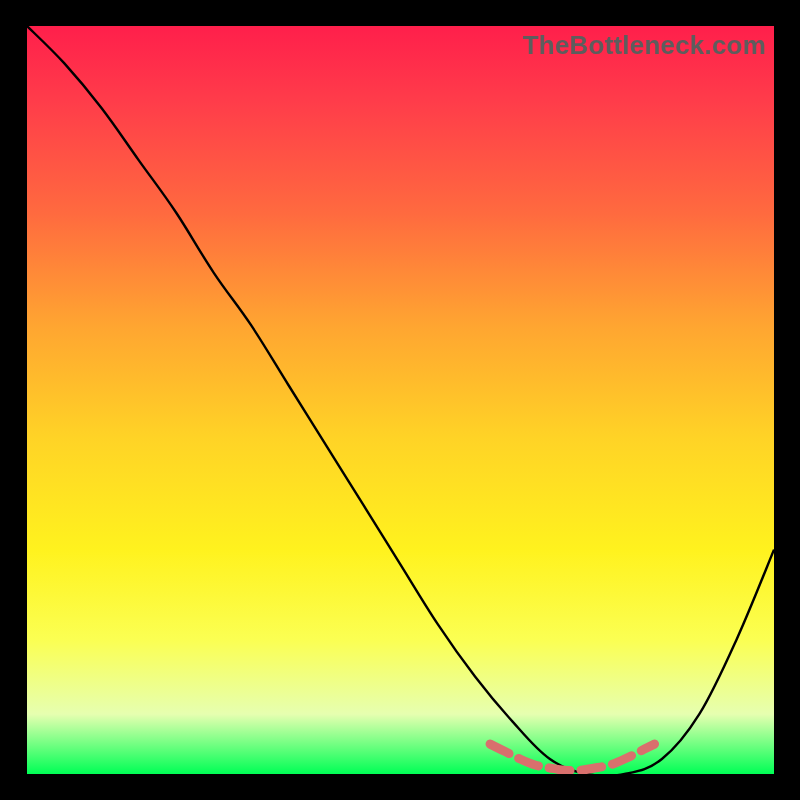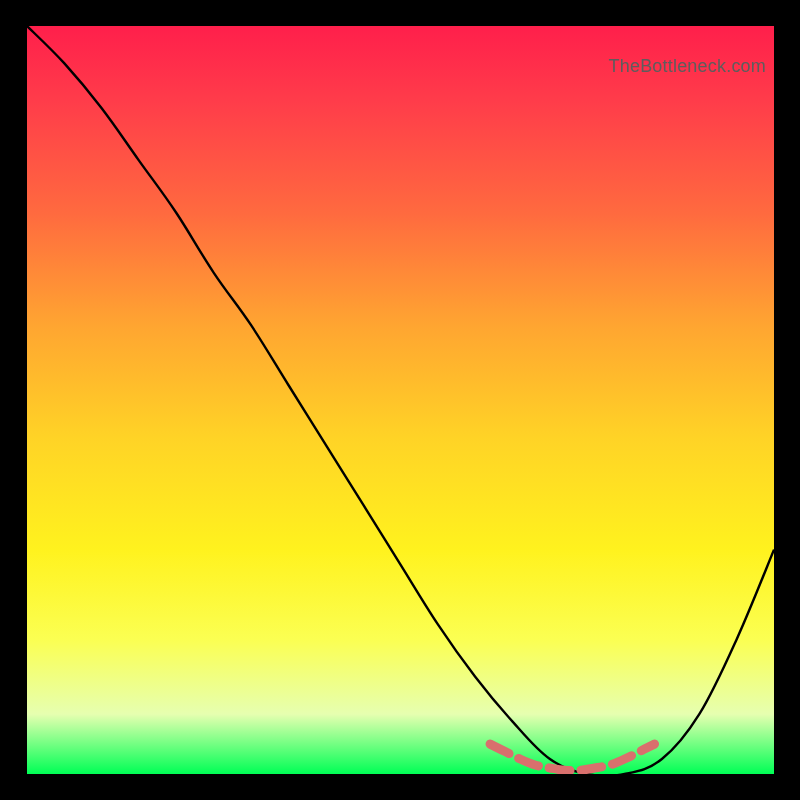--- a/index.html
+++ b/index.html
@@ -22,25 +22,24 @@
       #fbff52 82%,
       #e6ffb0 92%,
       #00ff55 100%);
   }
 
   .watermark {
     position: absolute;
     top: 4px;
     right: 8px;
     color: #5d5d5d;
-    font-size: 18px;
-    font-weight: normal;
+    font-size: 26px;
+    font-weight: bold;
     letter-spacing: 0.2px;
     z-index: 5;
-    margin-top: 26px;
   }
 
   svg.curve {
     position: absolute;
     left: 0; top: 0;
     width: 747px; height: 748px;
     z-index: 3;
   }
 </style>
 </head>

